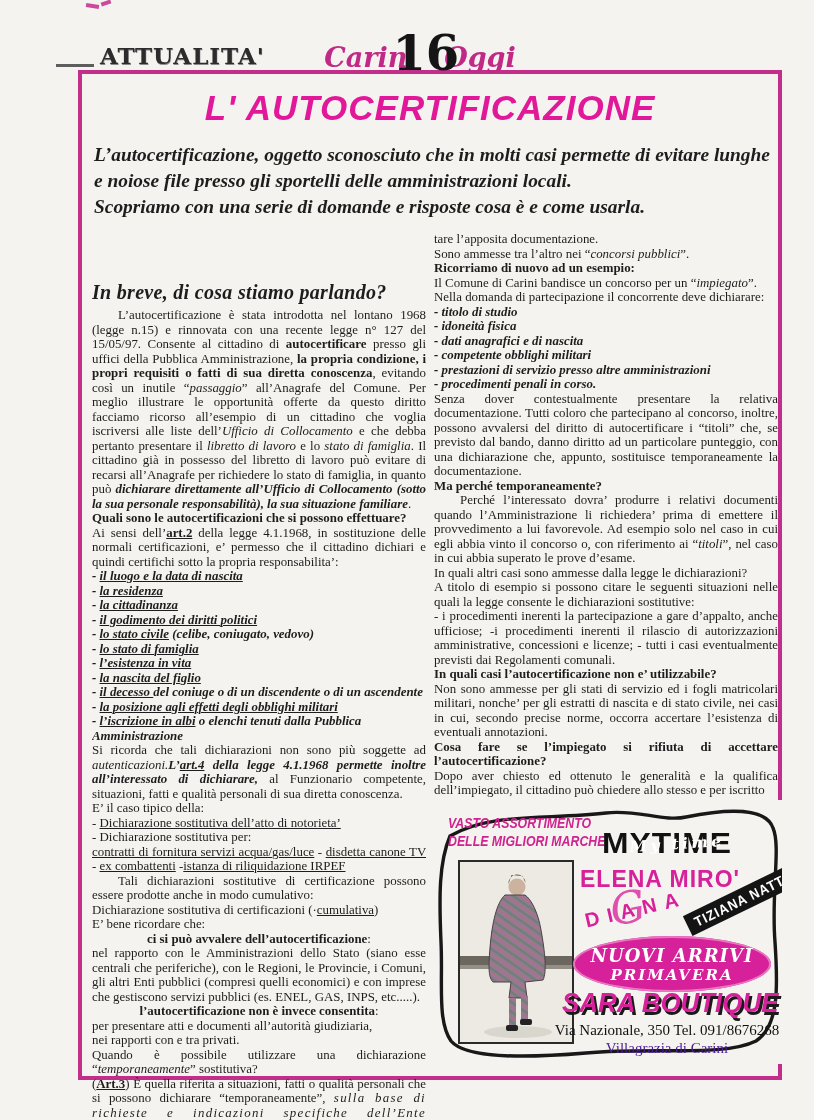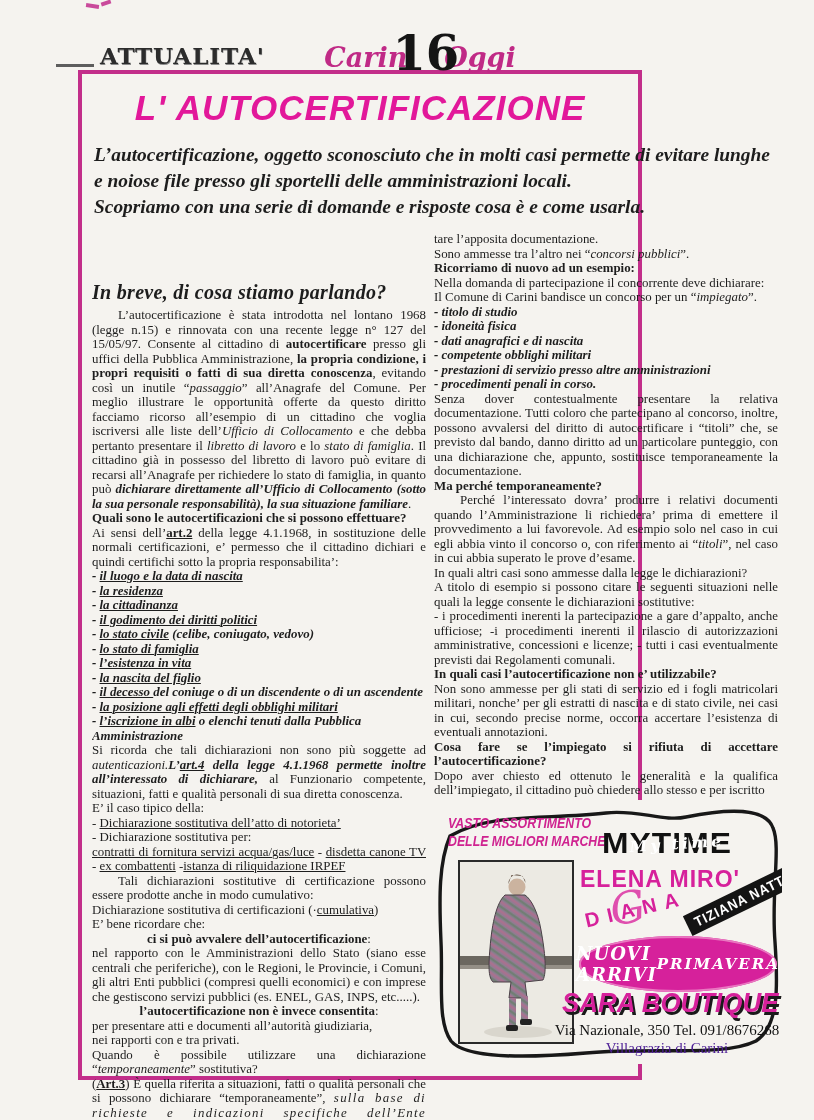--- a/index.html
+++ b/index.html
@@ -15,21 +15,21 @@
   .attualita{position:absolute;left:100px;top:42px;font-family:"DejaVu Serif",serif;
              font-weight:bold;font-size:23px;letter-spacing:1px;color:#2c2c2c;z-index:3;
              text-shadow:0.5px 0.5px 0 #8a8a8a;}
   .logo{position:absolute;left:300px;top:22px;width:240px;text-align:center;z-index:3;white-space:nowrap;}
   .logo-txt{font-family:"DejaVu Serif",serif;font-style:italic;font-weight:bold;
             font-size:27px;color:#c02a86;letter-spacing:0;}
   .logo-num{font-family:"DejaVu Serif",serif;font-weight:bold;
             font-size:48px;color:#151515;position:relative;top:3px;margin:0 -15px;z-index:2;}
 
   
-  .main-box{position:absolute;left:78px;top:70px;width:564px;height:1010px;
+  .main-box{position:absolute;left:78px;top:70px;width:704px;height:1010px;
             border:4px solid #c22e8a;box-sizing:border-box;background:transparent;}
   .title{position:absolute;left:0;top:14px;width:100%;text-align:center;
          font-family:"Liberation Sans",sans-serif;font-weight:bold;font-style:italic;
          font-size:35px;letter-spacing:1px;color:#e2189a;}
   .intro{position:absolute;left:12px;top:68px;width:678px;
          font-weight:bold;font-style:italic;font-size:19.4px;line-height:1.33;text-align:left;}
 
   
   .col{position:absolute;top:158px;font-size:12.9px;line-height:14.5px;overflow:hidden;}
   .col-left{left:10px;width:334px;height:846px;margin-top:48px;}
@@ -59,22 +59,22 @@
           font-size:15px;color:#fff;transform:rotate(-4deg);letter-spacing:3px;white-space:nowrap;}
   .elena{position:absolute;left:146px;top:66px;z-index:2;font-family:"Liberation Sans",sans-serif;
          font-weight:bold;font-size:23px;letter-spacing:1px;color:#d6219b;}
   .diana{position:absolute;left:150px;top:98px;z-index:2;font-family:"Liberation Sans",sans-serif;
          font-weight:bold;font-size:20px;letter-spacing:8px;color:#d6219b;transform:rotate(-13deg);}
   .diana-swash{position:absolute;left:176px;top:82px;z-index:2;font-family:"DejaVu Serif",serif;
          font-style:italic;font-size:44px;color:#df4fae;transform:rotate(-10deg);}
   .tiziana{position:absolute;left:242px;top:88px;z-index:2;background:#141414;color:#fff;
            font-family:"Liberation Sans",sans-serif;font-weight:bold;font-size:14px;letter-spacing:1px;
            padding:3px 9px;transform:rotate(-26deg) scaleX(.92);white-space:nowrap;}
-  .banner{position:absolute;left:145px;top:136px;width:198px;height:56px;z-index:2;background:#d6219b;
-          border-radius:50%;display:flex;flex-direction:row;align-items:center;justify-content:center;
+  .banner{position:absolute;left:139px;top:136px;width:198px;height:56px;z-index:2;background:#d6219b;
+          border-radius:50%;display:flex;flex-direction:column;align-items:center;justify-content:center;
           color:#fff;font-family:"DejaVu Serif",serif;font-weight:bold;font-style:italic;
           box-shadow:inset 0 0 0 2px #e977c0;}
   .banner-l1{font-size:18px;letter-spacing:1px;}
   .banner-l2{font-size:15px;letter-spacing:2px;}
   .sara{position:absolute;left:128px;top:188px;width:216px;z-index:2;text-align:center;
         font-family:"Liberation Sans",sans-serif;font-weight:bold;font-style:italic;
         font-size:27px;color:#d6219b;text-shadow:2.5px 2.5px 0 #1a1a1a;white-space:nowrap;
         transform:scaleX(.96);transform-origin:left top;}
   .ad-address{position:absolute;left:120px;top:222px;width:226px;z-index:2;text-align:center;
         font-size:15px;color:#111;white-space:nowrap;}
@@ -132,22 +132,22 @@
         <div class="blk hc"><span class="b">l’autocertificazione non è invece consentita</span><span>:</span></div>
         <div class="blk p"><span>per presentare atti e documenti all’autorità giudiziaria,</span></div>
         <div class="blk p"><span>nei rapporti con e tra privati.</span></div>
         <div class="blk p"><span>Quando è possibile utilizzare una dichiarazione “</span><span class="i">temporaneamente</span><span>” sostitutiva?</span></div>
         <div class="blk p"><span>(</span><span class="b u">Art.3</span><span>) È quella riferita a situazioni, fatti o qualità personali che si possono dichiarare “temporaneamente”, </span><span class="i sp">sulla base di richieste e indicazioni specifiche dell’Ente richiedente</span><span> dinnanzi al Funzionario competente, in attesa cioè di presen-</span></div>
       </div>
     <div class="col col-right">
         <div class="blk p"><span>tare l’apposita documentazione.</span></div>
         <div class="blk p"><span>Sono ammesse tra l’altro nei “</span><span class="i">concorsi pubblici</span><span>”.</span></div>
         <div class="blk p"><span class="b">Ricorriamo di nuovo ad un esempio:</span></div>
+        <div class="blk p"><span>Il Comune di Carini bandisce un concorso per un “</span><span class="i">impiegato</span><span>”.</span></div>
         <div class="blk p"><span>Nella domanda di partecipazione il concorrente deve dichiarare:</span></div>
-        <div class="blk p"><span>Il Comune di Carini bandisce un concorso per un “</span><span class="i">impiegato</span><span>”.</span></div>
         <div class="blk li"><span class="b i">- titolo di studio</span></div>
         <div class="blk li"><span class="b i">- idoneità fisica</span></div>
         <div class="blk li"><span class="b i">- dati anagrafici e di nascita</span></div>
         <div class="blk li"><span class="b i">- competente obblighi militari</span></div>
         <div class="blk li"><span class="b i">- prestazioni di servizio presso altre amministrazioni</span></div>
         <div class="blk li"><span class="b i">- procedimenti penali in corso.</span></div>
         <div class="blk p"><span>Senza dover contestualmente presentare la relativa documentazione. Tutti coloro che partecipano al concorso, inoltre, possono avvalersi del diritto di autocertificare i “titoli” che, se previsto dal bando, danno diritto ad un particolare punteggio, con una dichiarazione che, appunto, sostituisce temporaneamente la documentazione.</span></div>
         <div class="blk p"><span class="b">Ma perché temporaneamente?</span></div>
         <div class="blk p pi"><span>Perché l’interessato dovra’ produrre i relativi documenti quando l’Amministrazione li richiedera’ prima di emettere il provvedimento a lui favorevole. Ad esempio solo nel caso in cui egli abbia vinto il concorso o, con riferimento ai “</span><span class="i">titoli</span><span>”, nel caso in cui abbia superato le prove d’esame.</span></div>
         <div class="blk p"><span>In quali altri casi sono ammesse dalla legge le dichiarazioni?</span></div>

